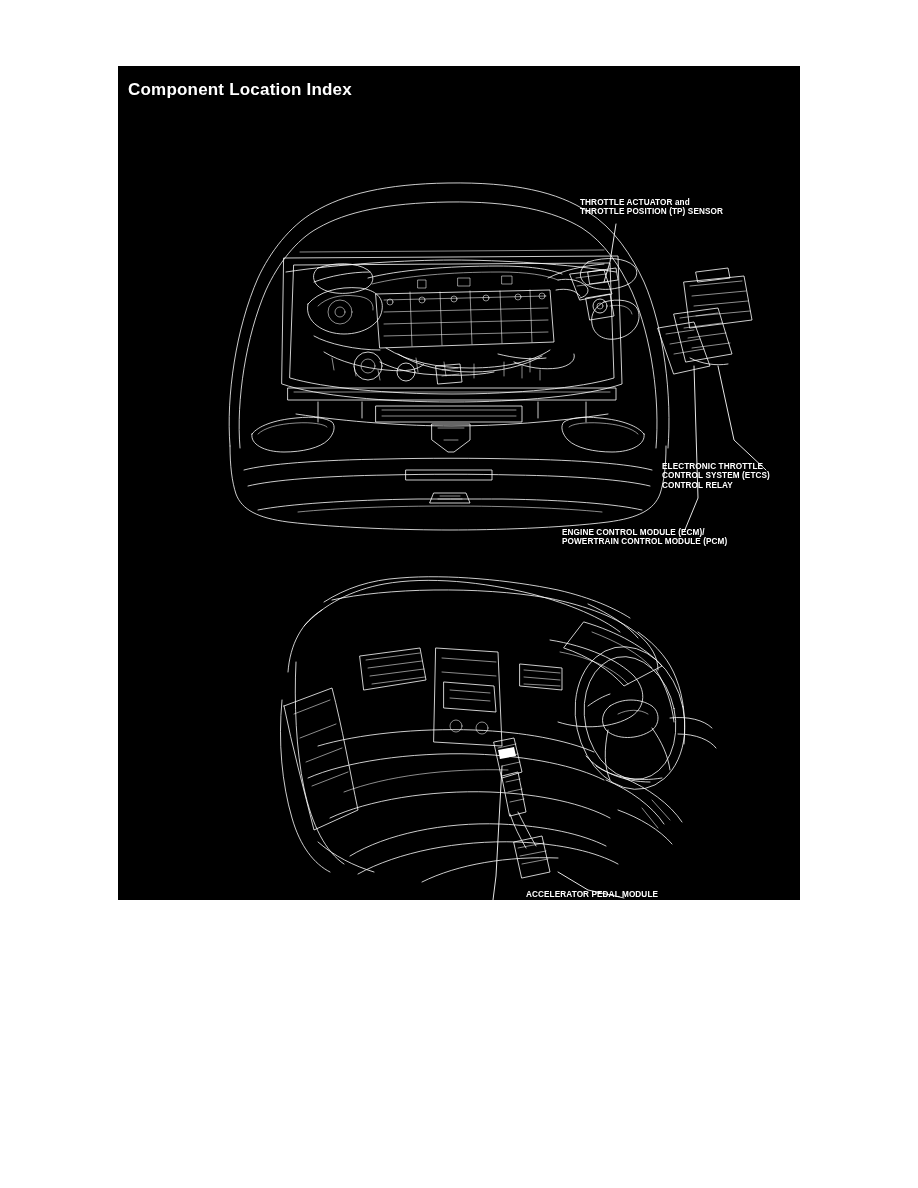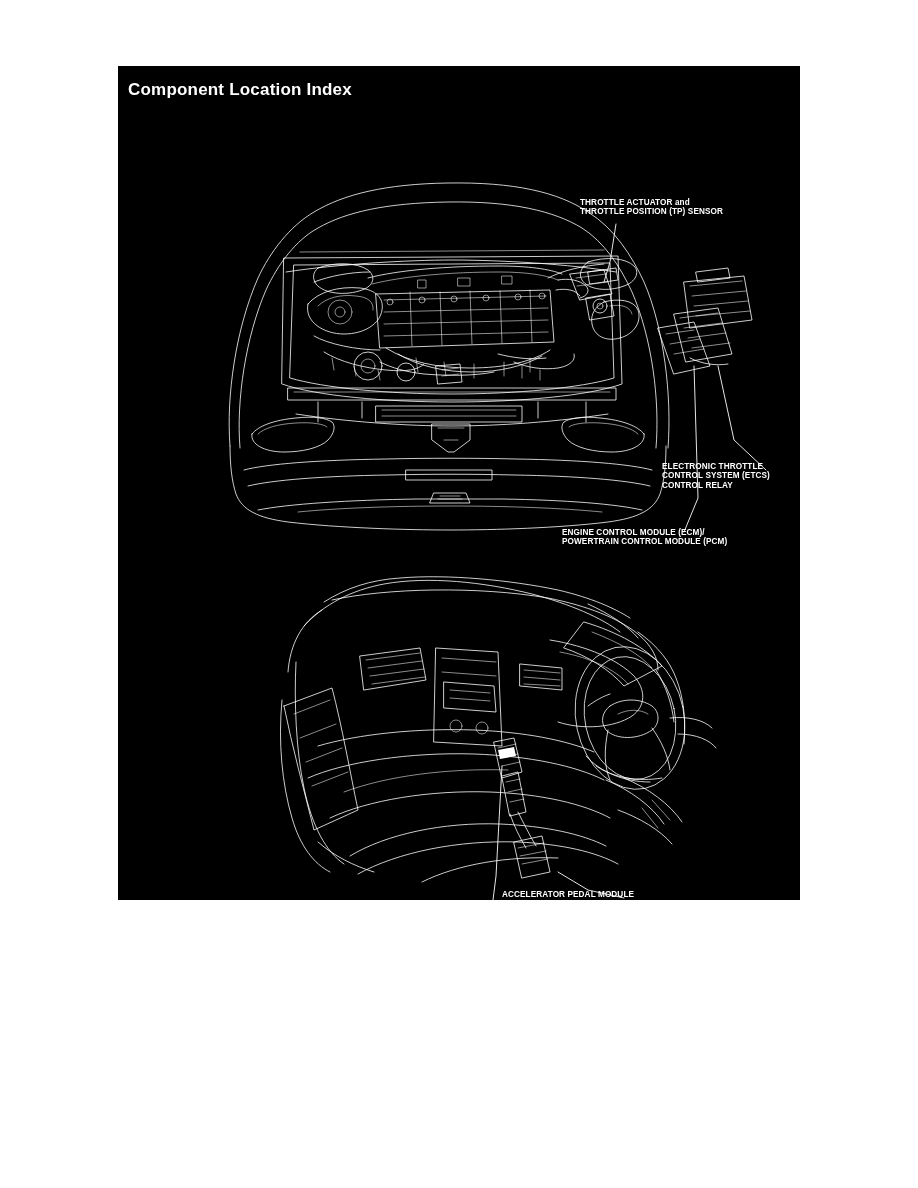--- a/index.html
+++ b/index.html
@@ -300,16 +300,16 @@
     <div class="label" style="left:462px; top:132px;">THROTTLE ACTUATOR and
 THROTTLE POSITION (TP) SENSOR</div>
 
     <div class="label" style="left:544px; top:396px;">ELECTRONIC THROTTLE
 CONTROL SYSTEM (ETCS)
 CONTROL RELAY</div>
 
     <div class="label" style="left:444px; top:462px;">ENGINE CONTROL MODULE (ECM)/
 POWERTRAIN CONTROL MODULE (PCM)</div>
 
-    <div class="label" style="left:384px; top:824px;">ACCELERATOR PEDAL MODULE</div>
+    <div class="label" style="left:408px; top:824px;">ACCELERATOR PEDAL MODULE</div>
 
   </div>
 </div>
 
 </body></html>

